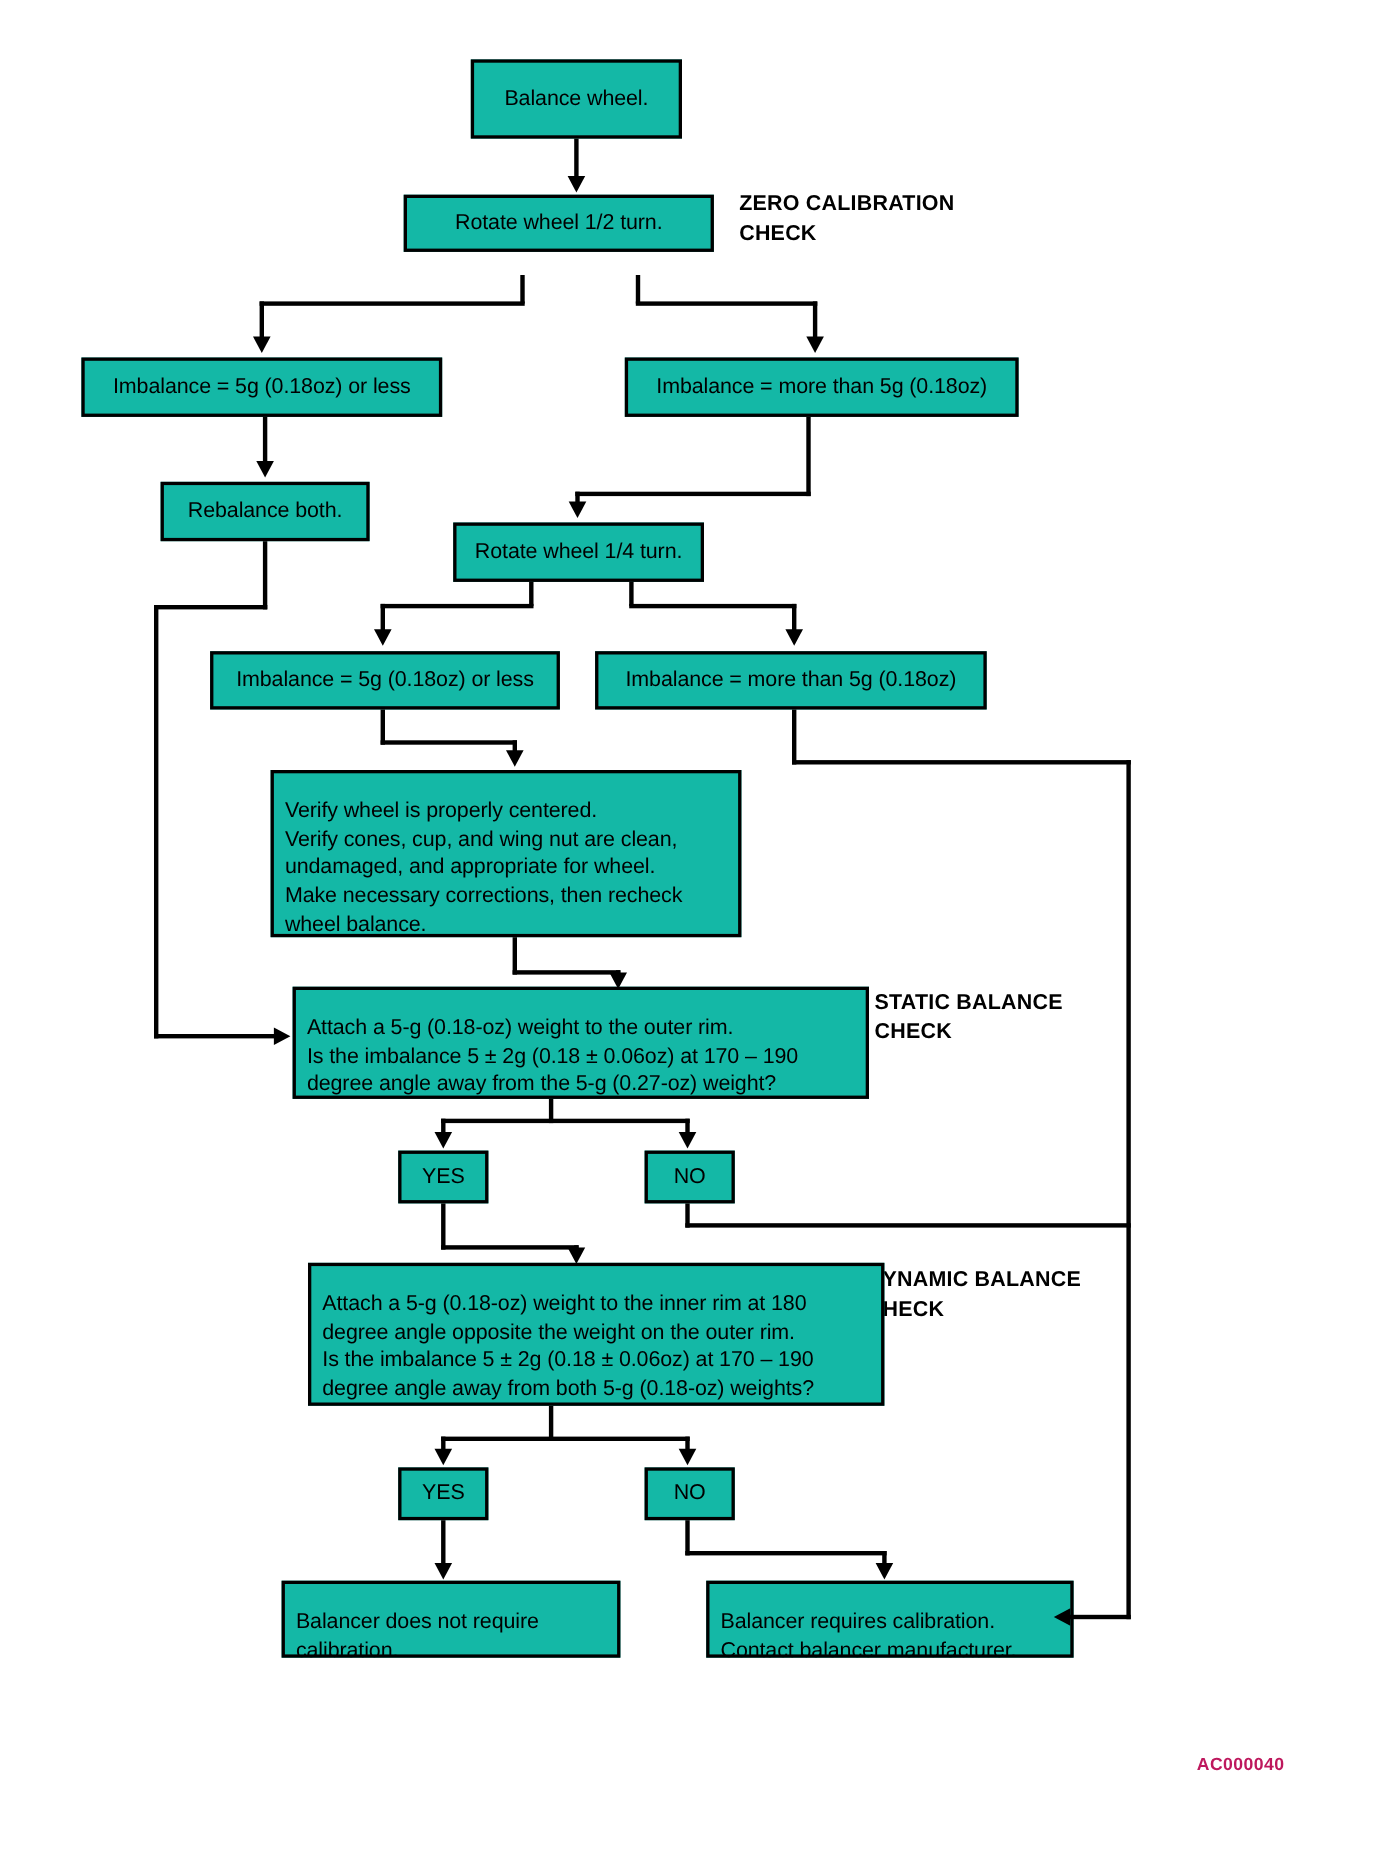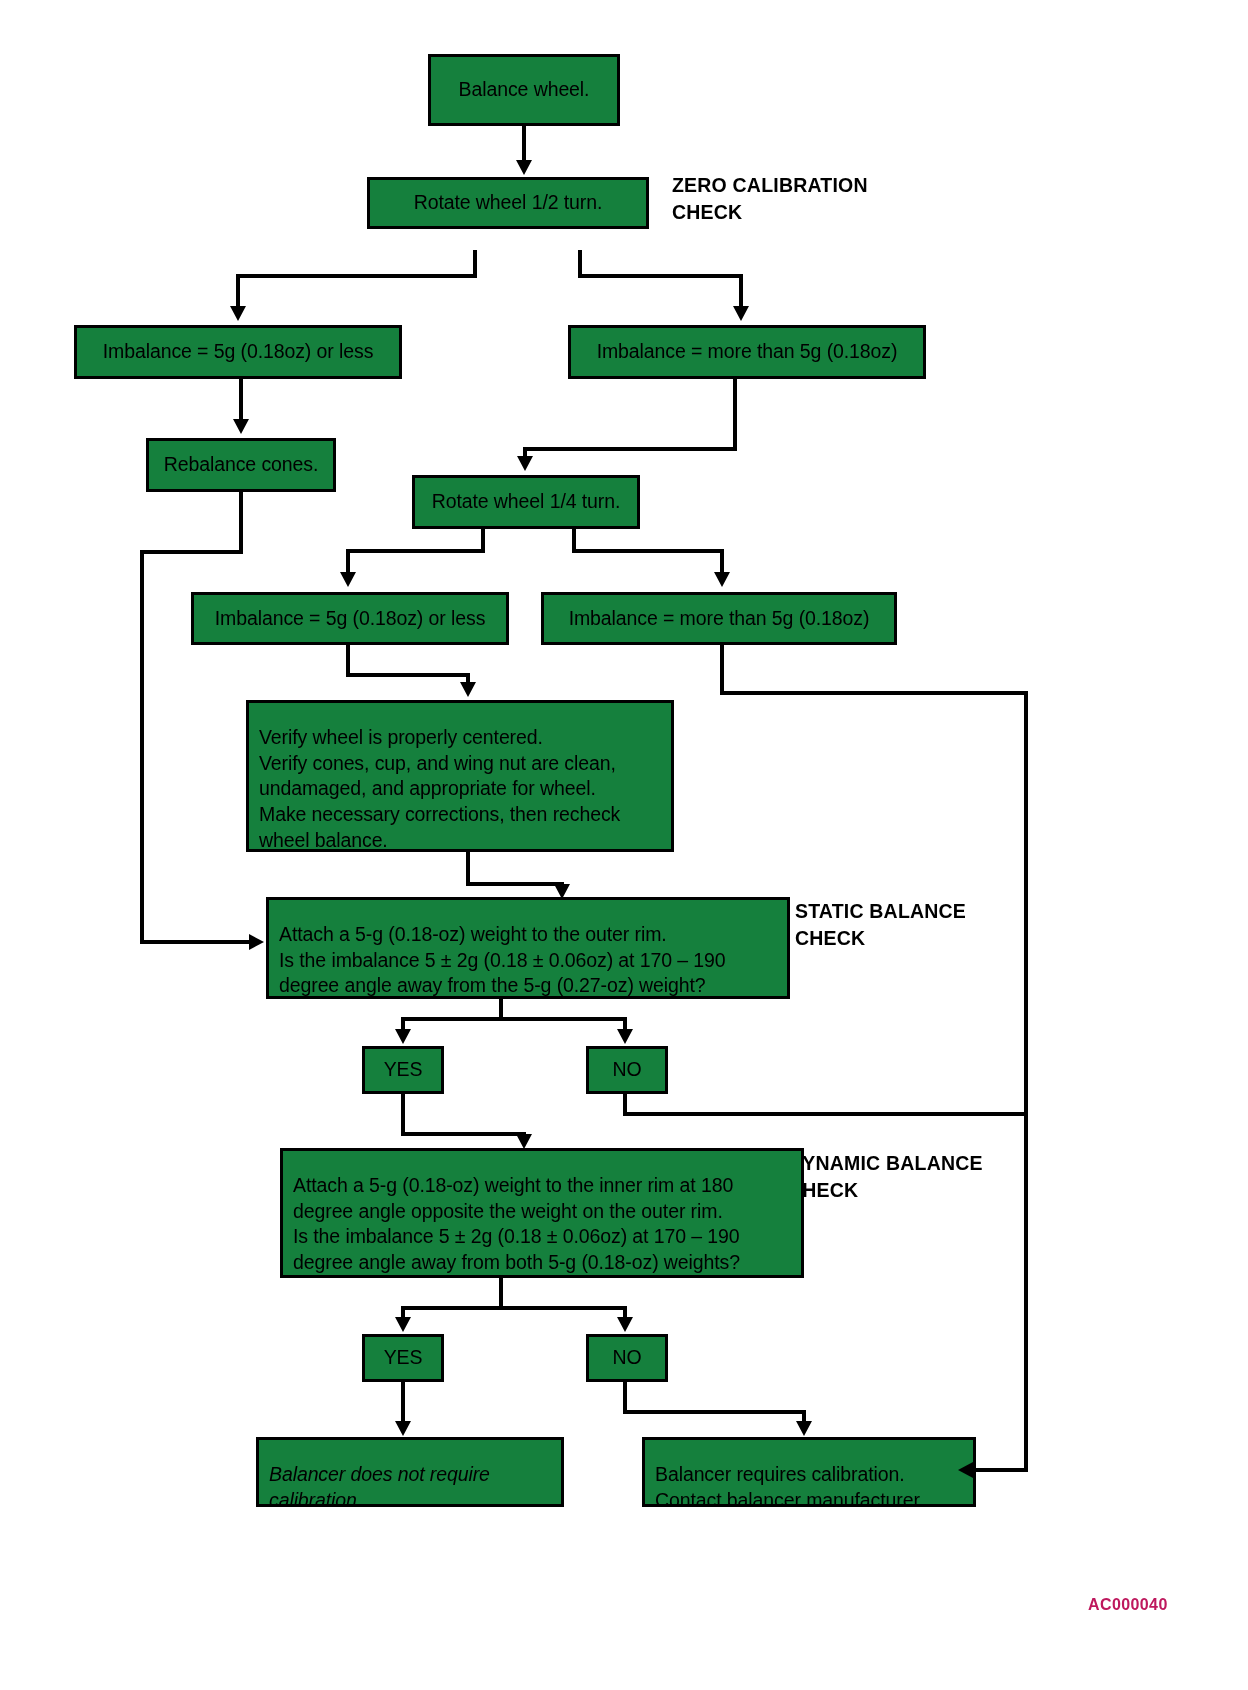--- a/index.html
+++ b/index.html
@@ -15,21 +15,21 @@
     position: relative;
     width: 1248px;
     height: 1690px;
     background: #ffffff;
     overflow: hidden;
   }
   .node {
     position: absolute;
     box-sizing: border-box;
     border: 3px solid #000000;
-    background: #15803d;
+    background: #14b8a6;
     display: flex;
     align-items: center;
     justify-content: flex-start;
     padding: 4px 10px;
     font-size: 19.5px;
     line-height: 1.32;
     letter-spacing: -0.1px;
     white-space: pre-line;
     color: #000;
   }
@@ -101,21 +101,21 @@
 CHECK</div>
 
   <div class="node center" style="left:428px; top:54px; width:192px; height:72px;">Balance wheel.</div>
 
   <div class="node center" style="left:367px; top:177px; width:282px; height:52px;">Rotate wheel 1/2 turn.</div>
 
   <div class="node center" style="left:74px; top:325px; width:328px; height:54px;">Imbalance = 5g (0.18oz) or less</div>
 
   <div class="node center" style="left:568px; top:325px; width:358px; height:54px;">Imbalance = more than 5g (0.18oz)</div>
 
-  <div class="node center" style="left:146px; top:438px; width:190px; height:54px;">Rebalance cones.</div>
+  <div class="node center" style="left:146px; top:438px; width:190px; height:54px;">Rebalance both.</div>
 
   <div class="node center" style="left:412px; top:475px; width:228px; height:54px;">Rotate wheel 1/4 turn.</div>
 
   <div class="node center" style="left:191px; top:592px; width:318px; height:53px;">Imbalance = 5g (0.18oz) or less</div>
 
   <div class="node center" style="left:541px; top:592px; width:356px; height:53px;">Imbalance = more than 5g (0.18oz)</div>
 
   <div class="node multi" style="left:246px; top:700px; width:428px; height:152px;">Verify wheel is properly centered.
 Verify cones, cup, and wing nut are clean,
 undamaged, and appropriate for wheel.
@@ -132,21 +132,21 @@
 
   <div class="node multi" style="left:280px; top:1148px; width:524px; height:130px;">Attach a 5-g (0.18-oz) weight to the inner rim at 180
 degree angle opposite the weight on the outer rim.
 Is the imbalance 5 ± 2g (0.18 ± 0.06oz) at 170 – 190
 degree angle away from both 5-g (0.18-oz) weights?</div>
 
   <div class="node center" style="left:362px; top:1334px; width:82px; height:48px;">YES</div>
 
   <div class="node center" style="left:586px; top:1334px; width:82px; height:48px;">NO</div>
 
-  <div class="node multi" style="left:256px; top:1437px; width:308px; height:70px;font-style:italic;">Balancer does not require
+  <div class="node multi" style="left:256px; top:1437px; width:308px; height:70px;">Balancer does not require
 calibration.</div>
 
   <div class="node multi" style="left:642px; top:1437px; width:334px; height:70px;">Balancer requires calibration.
 Contact balancer manufacturer.</div>
 
   <div class="seg" style="left:522px; top:126px; width:4px; height:36px;"></div>
   <div class="arrow-down" style="left:516px; top:160px;"></div>
 
   <div class="seg" style="left:473px; top:250px; width:4px; height:26px;"></div>
   <div class="seg" style="left:236px; top:274px; width:241px; height:4px;"></div>

